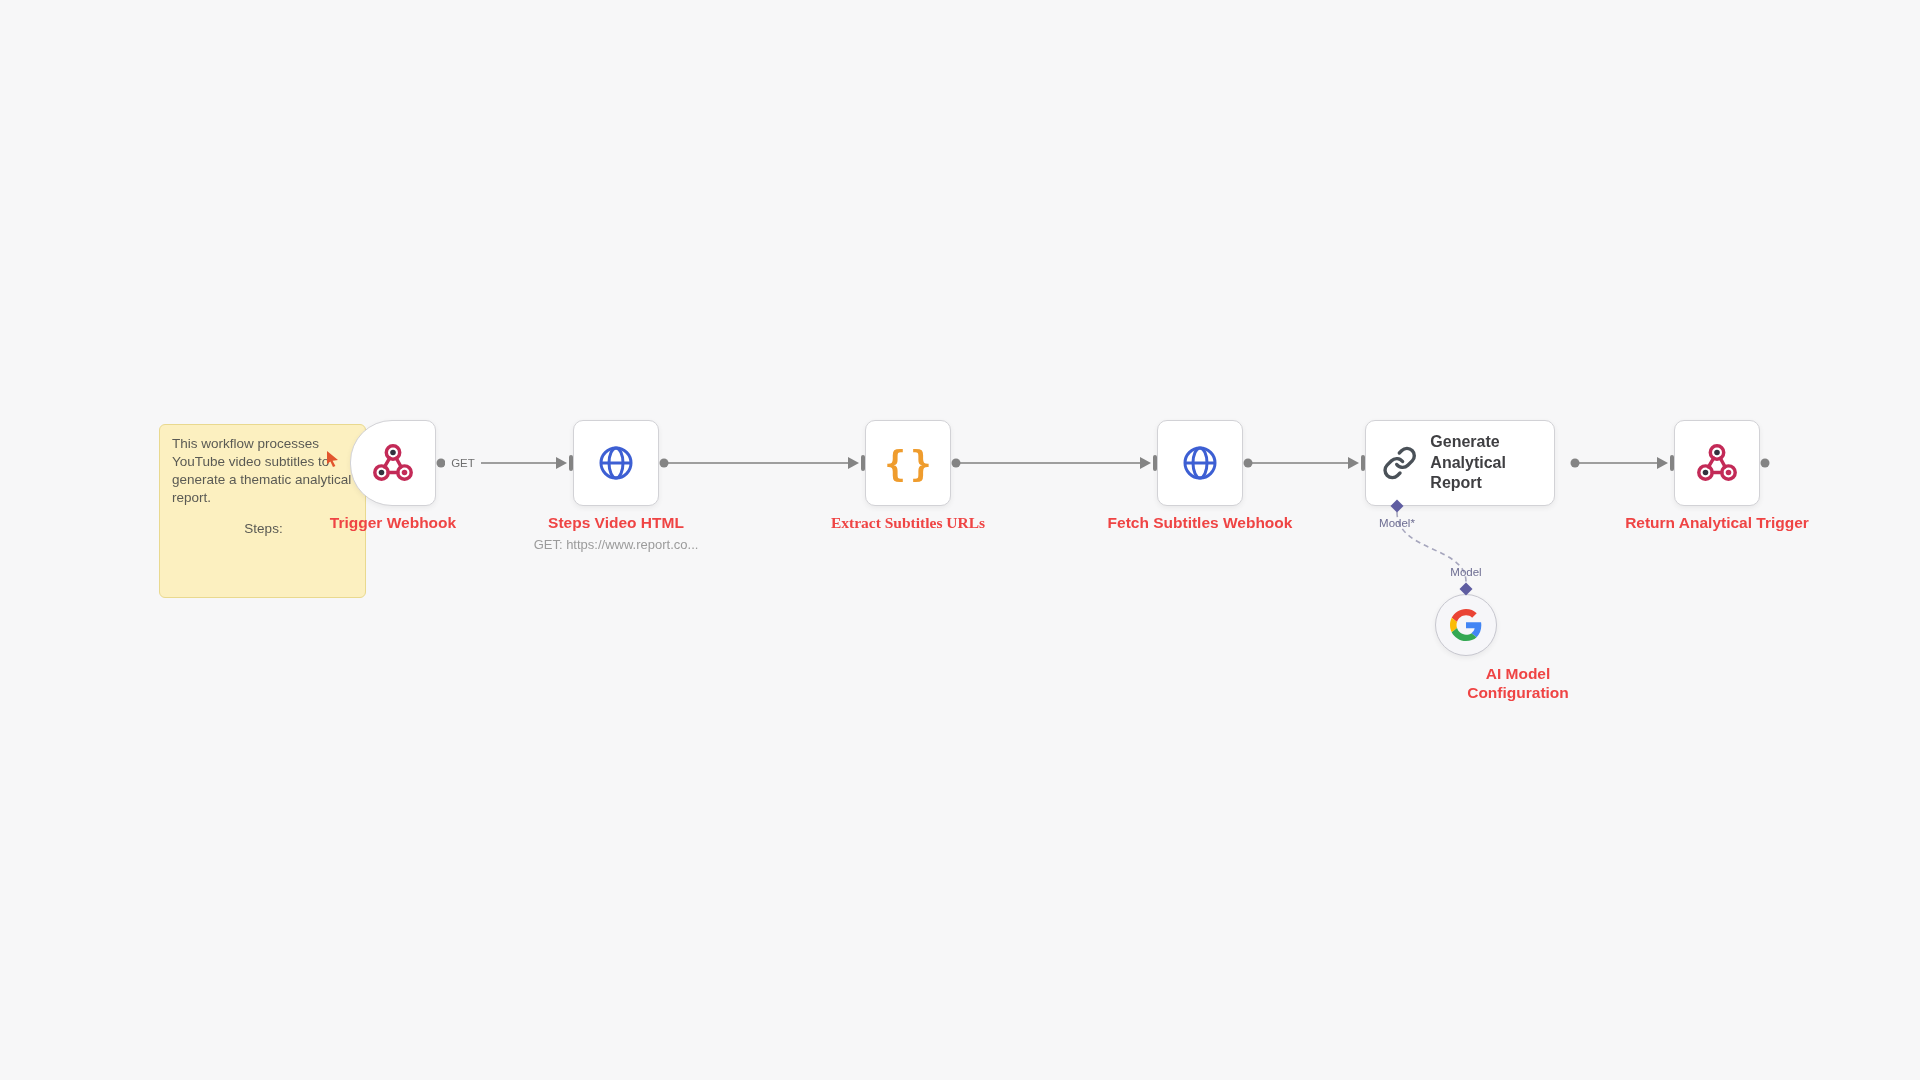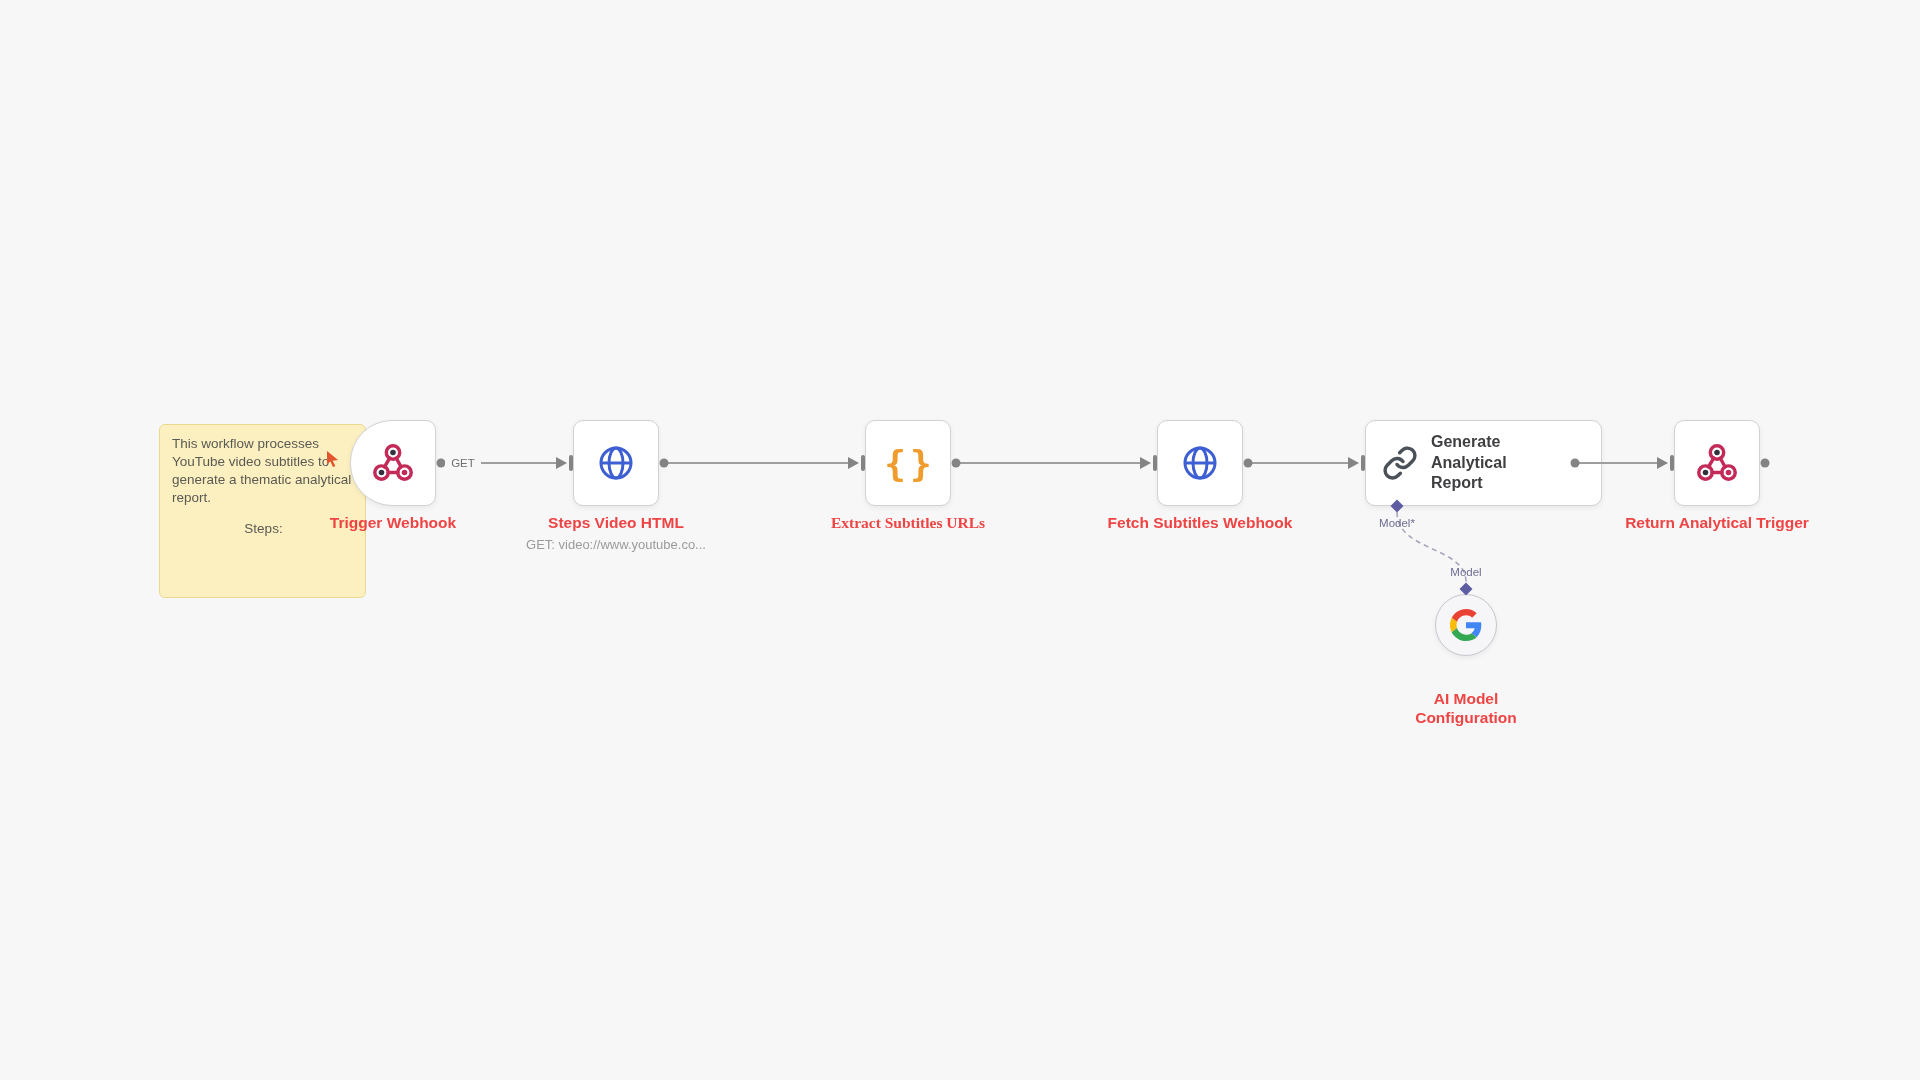--- a/index.html
+++ b/index.html
@@ -26,21 +26,21 @@
 
   
   .node{
     position:absolute;width:86px;height:86px;background:#ffffff;
     border:1px solid #d2d2d6;border-radius:10px;
     box-shadow:0 2px 5px rgba(60,60,70,.08);
     display:flex;align-items:center;justify-content:center;
     z-index:3;box-sizing:border-box;
   }
   .node.trigger{border-radius:42px 10px 10px 42px;}
-  .node.wide{width:237px;justify-content:flex-start;padding-left:16px;gap:13px;}
+  .node.wide{width:190px;justify-content:flex-start;padding-left:16px;gap:13px;}
   .node.round{width:62px;height:62px;border-radius:50%;background:#f6f6f9;border-color:#c7c7cf;}
   .node-inner-text{
     font-size:16px;font-weight:700;color:#3f3f42;line-height:1.28;width:126px;
   }
   .node-label{
     position:absolute;transform:translateX(-50%);z-index:3;
     font-size:15.5px;font-weight:700;color:#ef4444;white-space:nowrap;text-align:center;
   }
   .node-label.wrap{white-space:normal;width:160px;line-height:1.25;}
   .node-sub{
@@ -99,21 +99,21 @@
   <div class="node" style="left:573px;top:420px;">
     <svg width="44" height="44" viewBox="0 0 44 44">
       <g fill="none" stroke="#3d5fd3" stroke-width="3">
         <circle cx="22" cy="22" r="15"></circle>
         <ellipse cx="22" cy="22" rx="7" ry="15"></ellipse>
         <path d="M7 22 H37"></path>
       </g>
     </svg>
   </div>
   <div class="node-label" style="left:616px;top:514px;">Steps Video HTML</div>
-  <div class="node-sub" style="left:616px;top:537px;">GET: video://www.youtube.co...</div>
+  <div class="node-sub" style="left:616px;top:537px;">GET: https://www.report.co...</div>
 
   <div class="node" style="left:865px;top:420px;">
     <span class="braces">{}</span>
   </div>
   <div class="node-label" style="left:908px;top:514px;font-family:Liberation Serif, serif;">Extract Subtitles URLs</div>
 
   <div class="node" style="left:1157px;top:420px;">
     <svg width="44" height="44" viewBox="0 0 44 44">
       <g fill="none" stroke="#3d5fd3" stroke-width="3">
         <circle cx="22" cy="22" r="15"></circle>
@@ -152,21 +152,21 @@
   <div class="node-label" style="left:1717px;top:514px;">Return Analytical Trigger</div>
 
   <div class="node round" style="left:1435px;top:594px;">
     <svg width="32" height="32" viewBox="0 0 48 48">
       <path fill="#EA4335" d="M24 9.5c3.54 0 6.71 1.22 9.21 3.6l6.85-6.85C35.9 2.38 30.47 0 24 0 14.62 0 6.51 5.38 2.56 13.22l7.98 6.19C12.43 13.72 17.74 9.5 24 9.5z"></path>
       <path fill="#4285F4" d="M46.98 24.55c0-1.57-.15-3.09-.38-4.55H24v9.02h12.94c-.58 2.96-2.26 5.48-4.78 7.18l7.73 6c4.51-4.18 7.09-10.36 7.09-17.65z"></path>
       <path fill="#FBBC05" d="M10.53 28.59c-.48-1.45-.76-2.99-.76-4.59s.27-3.14.76-4.59l-7.98-6.19C.92 16.46 0 20.12 0 24c0 3.88.92 7.54 2.56 10.78l7.97-6.19z"></path>
       <path fill="#34A853" d="M24 48c6.48 0 11.93-2.13 15.89-5.81l-7.73-6c-2.15 1.45-4.92 2.3-8.16 2.3-6.26 0-11.57-4.22-13.47-9.91l-7.98 6.19C6.51 42.62 14.62 48 24 48z"></path>
     </svg>
   </div>
-  <div class="node-label wrap" style="left:1466px;top:664px;margin-top:25px;">AI Model Configuration</div>
+  <div class="node-label wrap" style="left:1518px;top:664px;">AI Model Configuration</div>
 
   <svg class="wires" width="1920" height="1080" viewBox="0 0 1920 1080">
 
     <line x1="441" y1="463" x2="558" y2="463"></line>
     <circle class="ep-dot" cx="441" cy="463" r="4.5"></circle>
     <rect class="lbl-bg" x="445" y="454" width="36" height="18"></rect>
     <text class="lbl" x="463" y="467" text-anchor="middle">GET</text>
     <polygon class="arrow" points="556,457 556,469 567,463"></polygon>
     <rect class="ep-bar" x="569" y="455" width="4" height="16" rx="2"></rect>
 

